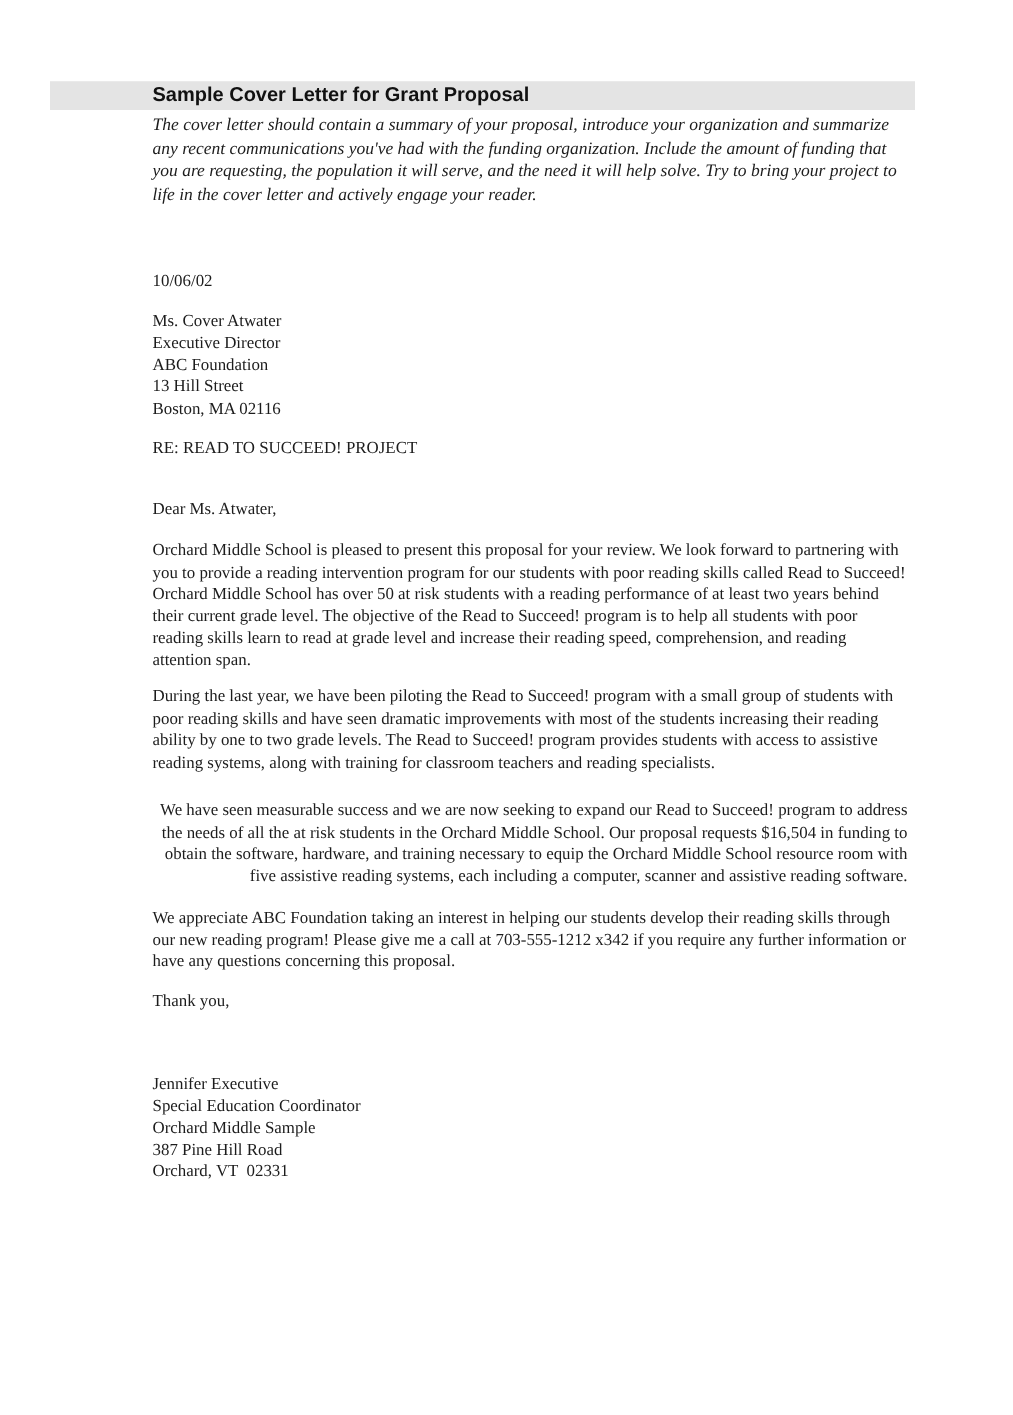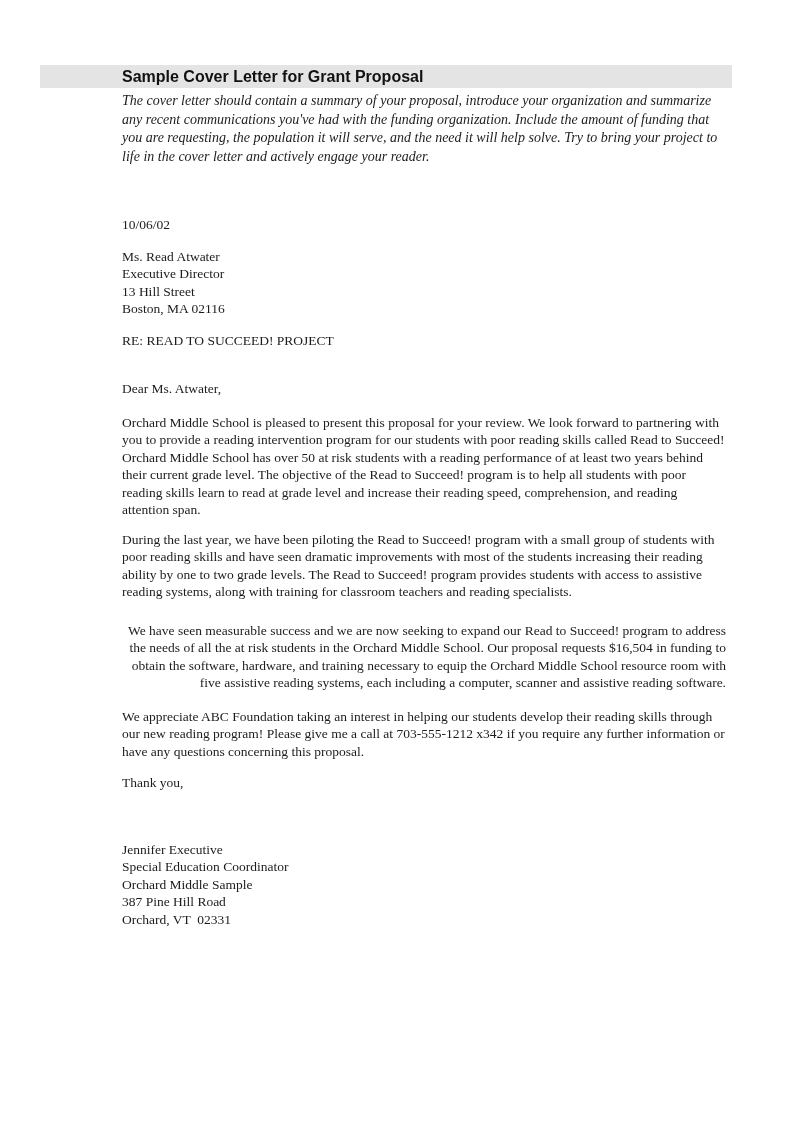--- a/index.html
+++ b/index.html
@@ -71,22 +71,23 @@
     <h1 class="title">Sample Cover Letter for Grant Proposal</h1>
   </div>
 
   <div class="content">
 
     <p class="intro">The cover letter should contain a summary of your proposal, introduce your organization and summarize any recent communications you've had with the funding organization. Include the amount of funding that you are requesting, the population it will serve, and the need it will help solve. Try to bring your project to life in the cover letter and actively engage your reader.</p>
 
     <p class="date">10/06/02</p>
 
     <div class="recipient">
-      <div class="line">Ms. Read Atwater</div>
+      <div class="line">Ms. Cover Atwater</div>
       <div class="line">Executive Director</div>
+      <div class="line">ABC Foundation</div>
       <div class="line">13 Hill Street</div>
       <div class="line">Boston, MA 02116</div>
     </div>
 
     <p class="subject">RE: READ TO SUCCEED! PROJECT</p>
 
     <p class="salutation">Dear Ms. Atwater,</p>
 
     <p class="para-1">Orchard Middle School is pleased to present this proposal for your review. We look forward to partnering with you to provide a reading intervention program for our students with poor reading skills called Read to Succeed! Orchard Middle School has over 50 at risk students with a reading performance of at least two years behind their current grade level. The objective of the Read to Succeed! program is to help all students with poor reading skills learn to read at grade level and increase their reading speed, comprehension, and reading attention span.</p>
     <p class="para-2">During the last year, we have been piloting the Read to Succeed! program with a small group of students with poor reading skills and have seen dramatic improvements with most of the students increasing their reading ability by one to two grade levels. The Read to Succeed! program provides students with access to assistive reading systems, along with training for classroom teachers and reading specialists.</p>

